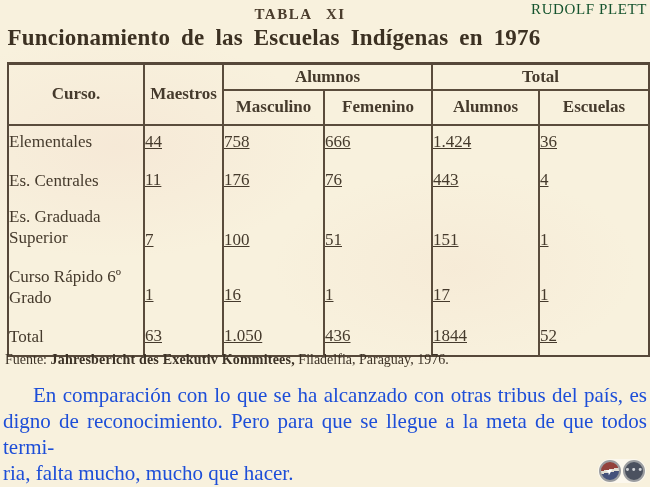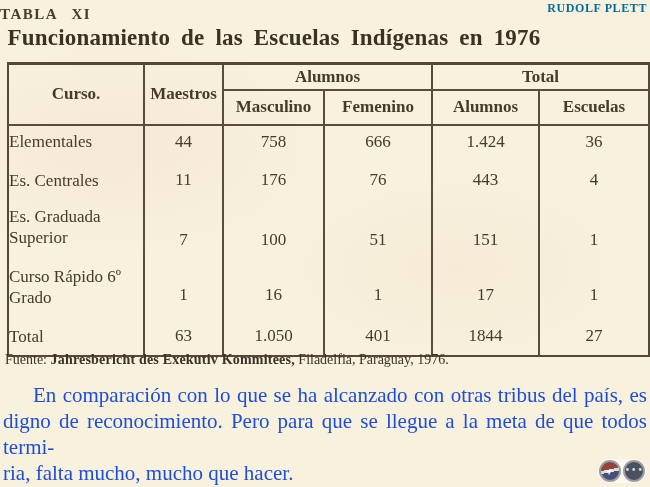--- a/index.html
+++ b/index.html
@@ -9,25 +9,25 @@
     overflow:hidden;
     background:
       radial-gradient(ellipse 300px 160px at 18% 30%, rgba(236,196,186,0.18), rgba(0,0,0,0) 70%),
       radial-gradient(ellipse 260px 140px at 70% 55%, rgba(236,200,180,0.14), rgba(0,0,0,0) 70%),
       #f8f1dd;
     font-family:"Liberation Serif","DejaVu Serif",serif;
     color:#41362a;
   }
   .author{
     position:absolute;top:1px;right:3px;
-    font-size:12px;letter-spacing:0.6px;color:#0369a1;font-weight:bold;
+    font-size:15px;letter-spacing:0.6px;color:#14532d;
   }
   .tabla-label{
     position:absolute;top:6px;left:0;width:600px;
-    text-align:left;font-weight:bold;font-size:15px;
+    text-align:center;font-weight:bold;font-size:15px;
     letter-spacing:1.5px;word-spacing:9px;color:#4a3c2c;
   }
   .page-title{
     position:absolute;top:25px;left:0;width:548px;
     text-align:center;font-weight:bold;font-size:23px;
     letter-spacing:0.2px;word-spacing:5px;color:#3c3122;
   }
   table.schools{
     position:absolute;top:62px;left:7px;
     width:641px;border-collapse:collapse;table-layout:fixed;
@@ -40,21 +40,21 @@
   .vline{border-right:2px solid #5a4c3c;}
   .hline{border-bottom:2px solid #5a4c3c;}
   tr.hrow1{height:26px;}
   tr.hrow2{height:35px;}
   tr.row-1{height:33px;}
   tr.row-2{height:45px;}
   tr.row-3{height:60px;}
   tr.row-4{height:55px;}
   tr.row-5{height:38px;}
   td.label{text-align:left;padding-left:14px;line-height:21px;margin-top:36px;}
-  td.num{text-align:center;}
+  td.num{text-decoration:underline;}
   tr.single td{vertical-align:middle;}
   tr.double td.label{vertical-align:top;padding-top:3px;}
   tr.double td.num{vertical-align:bottom;padding-bottom:13px;}
   .fuente{
     position:absolute;top:352px;left:5px;width:640px;
     font-size:14px;color:#3c3226;
   }
   .fuente b{letter-spacing:0.2px;}
   .body-text{
     position:absolute;top:382px;left:3px;width:644px;
@@ -156,23 +156,23 @@
     <td class="num vline">1</td>
     <td class="num vline">16</td>
     <td class="num vline">1</td>
     <td class="num vline">17</td>
     <td class="num">1</td>
   </tr>
   <tr class="row-5 single">
     <td class="label vline">Total</td>
     <td class="num vline">63</td>
     <td class="num vline">1.050</td>
-    <td class="num vline">401</td>
+    <td class="num vline">436</td>
     <td class="num vline">1844</td>
-    <td class="num">27</td>
+    <td class="num">52</td>
   </tr>
 </tbody>
   </table>
 
 <div class="fuente">
   <span>Fuente:</span>
   <b>Jahresbericht des Exekutiv Kommitees,</b>
   <span>Filadelfia, Paraguay, 1976.</span>
 </div>
 

